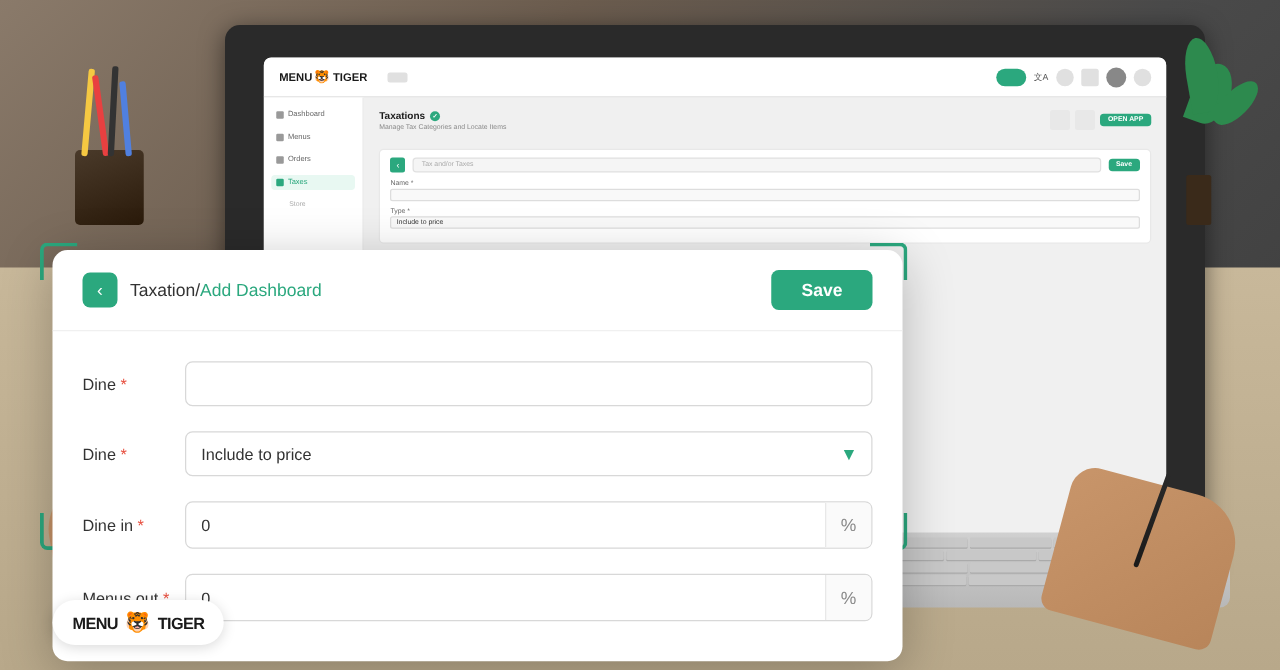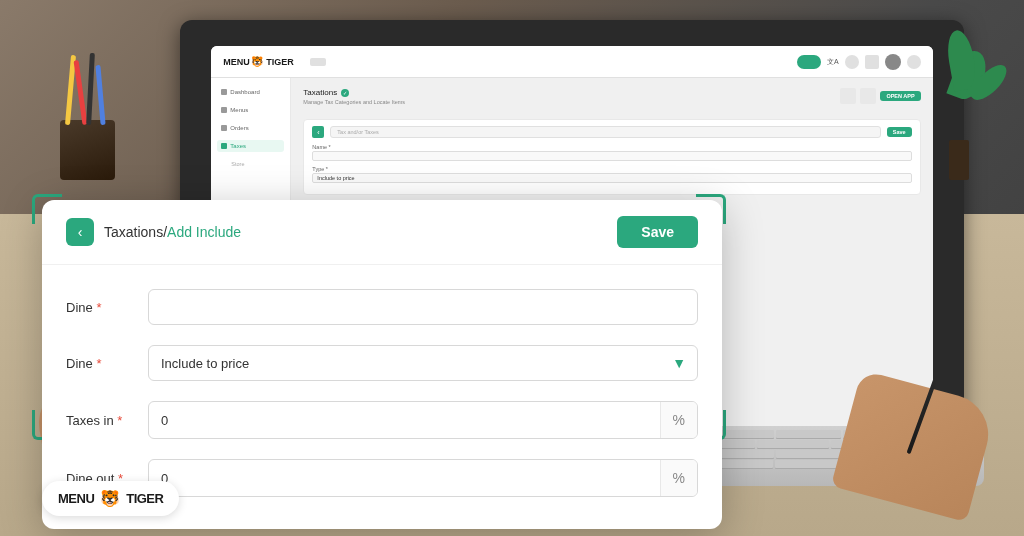--- a/index.html
+++ b/index.html
@@ -150,21 +150,21 @@
     }
     .sidebar-icon.green { background: #2ba87e; }
 
     .screen-main {
       flex: 1;
       padding: 10px 12px;
       overflow: hidden;
     }
     .screen-page-title {
       font-size: 8px;
-      font-weight: 400;
+      font-weight: 700;
       color: #1a1a1a;
       display: flex;
       align-items: center;
       gap: 4px;
     }
     .screen-page-title .check-icon {
       width: 8px;
       height: 8px;
       background: #2ba87e;
       border-radius: 50%;
@@ -709,21 +709,21 @@
 <div class="corner-br"></div>
 
 <div class="main-card">
 
   <div class="card-header">
     <div class="card-nav">
       <div class="back-btn">
         <span class="back-arrow">‹</span>
       </div>
       <div class="breadcrumb">
-        <span>Taxations/</span><span class="current">Add Include</span>
+        <span>Taxation/</span><span class="current">Add Dashboard</span>
       </div>
     </div>
     <button class="save-btn">Save</button>
   </div>
 
   <div class="card-body">
 
     <div class="form-row">
       <label class="form-label">
         <span>Dine</span>
@@ -741,32 +741,32 @@
         <select class="form-select">
           <option>Include to price</option>
           <option>Exclude from price</option>
         </select>
         <span class="select-arrow">▼</span>
       </div>
     </div>
 
     <div class="form-row">
       <label class="form-label">
-        <span>Taxes in</span>
+        <span>Dine in</span>
         <span class="required-star"> *</span>
       </label>
       <div class="form-input-with-suffix">
         <input class="form-input-inner" type="text" value="0" style="">
         <span class="input-suffix">%</span>
       </div>
     </div>
 
     <div class="form-row">
       <label class="form-label">
-        <span>Dine out</span>
+        <span>Menus out</span>
         <span class="required-star"> *</span>
       </label>
       <div class="form-input-with-suffix">
         <input class="form-input-inner" type="text" value="0" style="">
         <span class="input-suffix">%</span>
       </div>
     </div>
   </div>
 </div>
 

